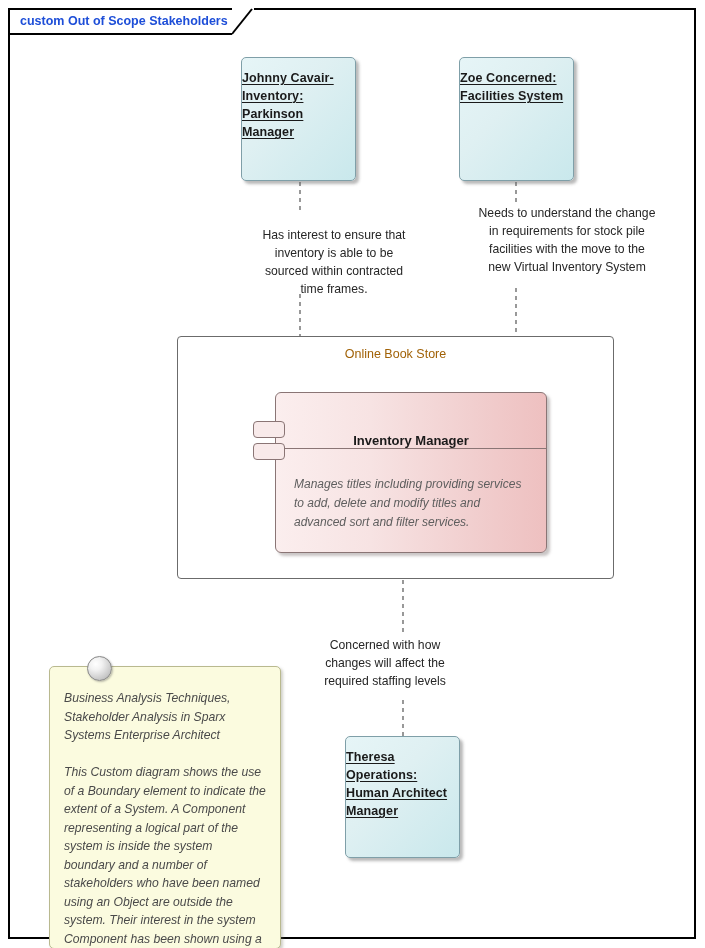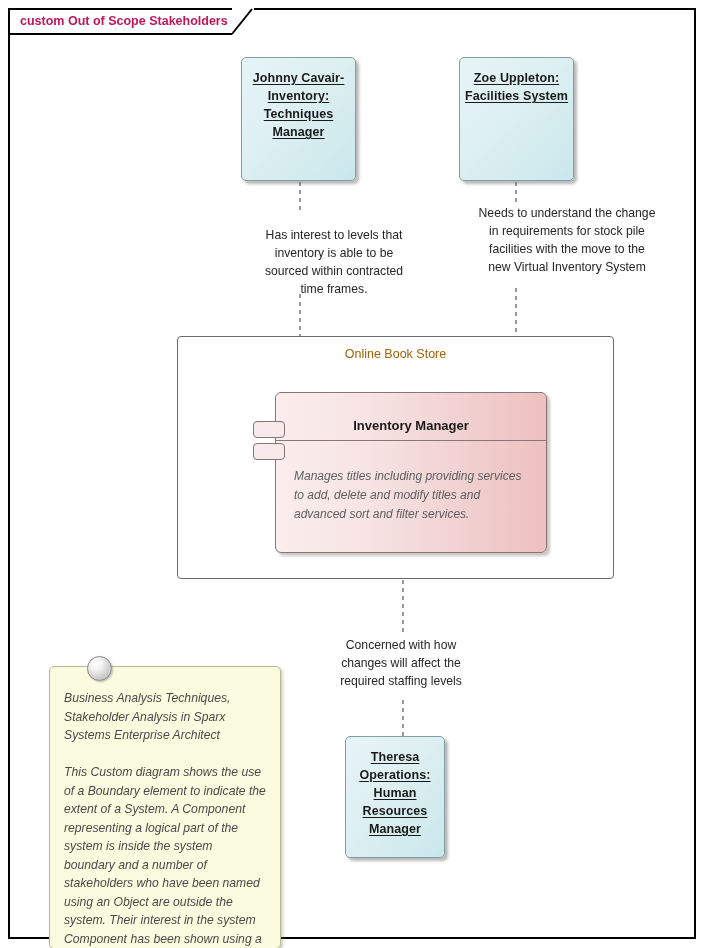--- a/index.html
+++ b/index.html
@@ -46,41 +46,41 @@
     border-left: 2px solid #000;
     border-bottom: 2px solid #000;
     background: #ffffff;
     display: flex;
     align-items: center;
     padding: 0 4px 0 10px;
   }
   .title-tab-label {
     font-size: 12.5px;
     font-weight: bold;
-    color: #be185d;
+    color: #1d4ed8;
     white-space: nowrap;
     line-height: 1;
   }
   .title-tab-slant {
     width: 22px;
     height: 27px;
     position: relative;
   }
   .title-tab-slant svg { display: block; }
 
   
   .uml-object {
     position: absolute;
     box-sizing: border-box;
     border: 1px solid #7f9fa8;
     border-radius: 5px;
     background: linear-gradient(to bottom right, #e6f5f7 0%, #dff0f2 40%, #c9e8ec 100%);
     box-shadow: 3px 3px 3px rgba(100,100,100,0.45);
     padding-top: 11px;
-    text-align: center;
+    text-align: left;
   }
   .uml-object .obj-label {
     display: inline-block;
     font-size: 12.5px;
     font-weight: bold;
     color: #1a1a1a;
     line-height: 18px;
     letter-spacing: 0.1px;
   }
   .uml-object .obj-label span {
@@ -110,25 +110,25 @@
   .component {
     position: absolute;
     box-sizing: border-box;
     border: 1px solid #8a7575;
     border-radius: 6px;
     background: linear-gradient(to right, #fbeeee 0%, #f7e3e3 35%, #f1cfcf 72%, #eec0c0 100%);
     box-shadow: 3px 3px 3px rgba(120,110,110,0.40);
     overflow: visible;
   }
   .component-header {
-    height: 48px;
+    height: 56px;
     box-sizing: border-box;
     border-bottom: 1px solid #8a7575;
     display: flex;
-    align-items: center;
+    align-items: flex-end;
     justify-content: center;
     padding-top: 17px;
   }
   .component-name {
     font-size: 13px;
     font-weight: bold;
     color: #1a1a1a;
   }
   .component-body {
     padding: 26px 18px 10px 18px;
@@ -237,43 +237,43 @@
       <line x1="403" y1="736" x2="403" y2="696" stroke="#555555" stroke-width="1.2" stroke-dasharray="4,4"></line>
       <line x1="403" y1="632" x2="403" y2="568" stroke="#555555" stroke-width="1.2" stroke-dasharray="4,4"></line>
       <path d="M395,577 L403,560 L411,577" stroke="#555555" stroke-width="1.4" fill="none"></path>
     </g>
   </svg>
 
   <div class="uml-object" style="left:241px; top:57px; width:115px; height:124px;">
     <div class="obj-label">
       <span>Johnny Cavair-</span><br>
       <span>Inventory:</span><br>
-      <span>Techniques</span><br>
+      <span>Parkinson</span><br>
       <span>Manager</span>
     </div>
   </div>
 
   <div class="uml-object" style="left:459px; top:57px; width:115px; height:124px;">
     <div class="obj-label">
-      <span>Zoe Uppleton:</span><br>
+      <span>Zoe Concerned:</span><br>
       <span>Facilities System</span>
     </div>
   </div>
 
-  <div class="conn-label" style="left:244px; top:226px; width:180px;">Has interest to levels that
+  <div class="conn-label" style="left:244px; top:226px; width:180px;">Has interest to ensure that
 inventory is able to be
 sourced within contracted
 time frames.</div>
 
   <div class="conn-label" style="left:463px; top:204px; width:208px;">Needs to understand the change
 in requirements for stock pile
 facilities with the move to the
 new Virtual Inventory System</div>
 
-  <div class="conn-label" style="left:332px; top:636px; width:138px;">Concerned with how
+  <div class="conn-label" style="left:316px; top:636px; width:138px;">Concerned with how
 changes will affect the
 required staffing levels</div>
 
   <div class="boundary" style="left:177px; top:336px; width:437px; height:243px;">
     <div class="boundary-title">Online Book Store</div>
   </div>
 
   <div class="component" style="left:275px; top:392px; width:272px; height:161px;">
     <div class="comp-stub s1"></div>
     <div class="comp-stub s2"></div>
@@ -285,22 +285,22 @@
     </div>
   </div>
 
   <div class="note" style="left:49px; top:622px; width:232px; height:283px;margin-top:44px;">
     <div class="note-pin"></div>
     <div class="note-text">Business Analysis Techniques, Stakeholder Analysis in Sparx Systems Enterprise Architect
 
 This Custom diagram shows the use of a Boundary element to indicate the extent of a System. A Component representing a logical part of the system is inside the system boundary and a number of stakeholders who have been named using an Object are outside the system. Their interest in the system Component has been shown using a named Dependency relationship.</div>
   </div>
 
-  <div class="uml-object" style="left:345px; top:736px; width:100px; height:122px;">
+  <div class="uml-object" style="left:345px; top:736px; width:115px; height:122px;">
     <div class="obj-label">
       <span>Theresa</span><br>
       <span>Operations:</span><br>
-      <span>Human Resources</span><br>
+      <span>Human Architect</span><br>
       <span>Manager</span>
     </div>
   </div>
 
 </div>
 
 </body></html>

